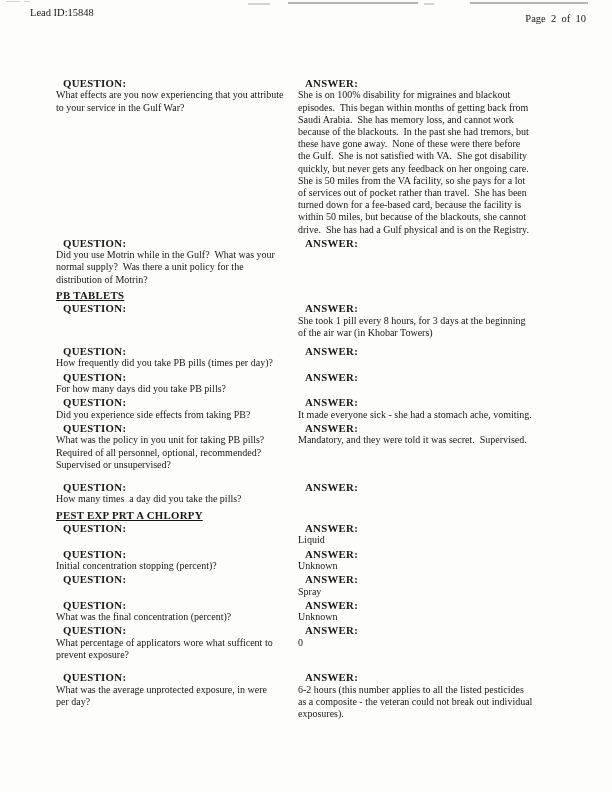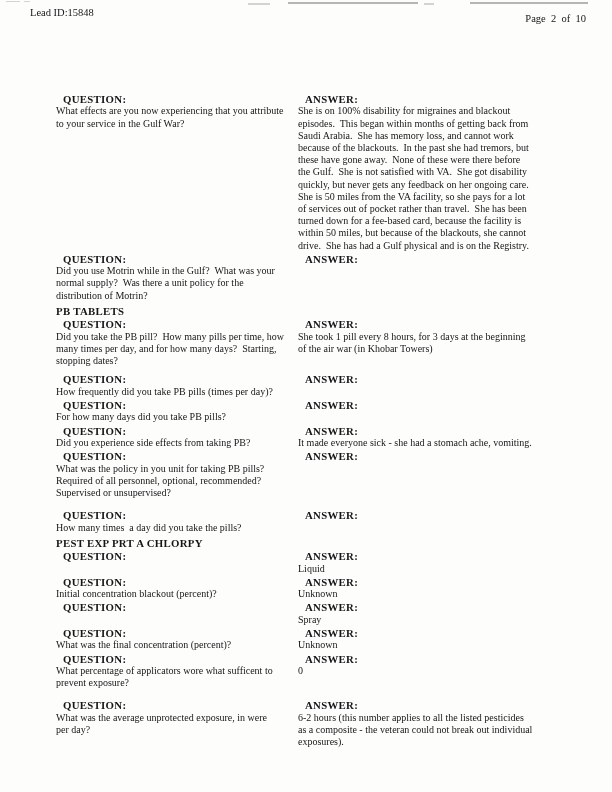--- a/index.html
+++ b/index.html
@@ -11,35 +11,35 @@
     font-family:"Liberation Serif", serif;
     color:#161616;
   }
   
   .art { position:absolute; background:#b5b5b5; }
   .art.light { background:#d3d3d3; }
   
   .header-lead { position:absolute; top:7px; left:30px; font-size:10.5px; }
   .header-page { position:absolute; top:13px; right:26px; font-size:10.5px; white-space:pre; }
   
-  .content { position:absolute; top:77px; left:56px; width:530px;margin-top:16px; }
+  .content { position:absolute; top:77px; left:56px; width:530px; }
   .qa { display:flex; align-items:flex-start; margin-bottom:1px; }
   .qcol { flex:0 0 242px; width:242px; padding-right:6px; box-sizing:border-box; }
   .acol { flex:1; min-width:0; }
   .blabel {
     font-weight:700; font-size:10.8px; line-height:12.4px;
     padding-left:7px; letter-spacing:0.3px;
   }
   .btext {
     font-size:10px; line-height:12.2px;
     white-space:pre-wrap;
   }
   .sec-heading {
     font-weight:700; font-size:10.8px; line-height:12.4px;
-    letter-spacing:0.3px; margin:3px 0 1px;
+    letter-spacing:0.3px; margin:3px 0 1px;text-decoration:underline;
   }
   .gap { margin-top:10px; }
   .gap-sm { margin-top:6px; }
 </style>
 </head>
 <body>
 
 <div class="art light" style="left:6px; top:1px; width:14px; height:1px;"></div>
 <div class="art light" style="left:24px; top:1px; width:6px; height:1px;"></div>
 <div class="art light" style="left:248px; top:3px; width:22px; height:2px;"></div>
@@ -86,23 +86,20 @@
       <div class="blabel">ANSWER:</div>
       <div class="btext"></div>
     </div>
   </div>
 
   <div class="sec-heading">PB TABLETS</div>
 
   <div class="qa">
     <div class="qcol">
       <div class="blabel">QUESTION:</div>
-      <div class="btext">Did you take the PB pill?  How many pills per time, how
-many times per day, and for how many days?  Starting,
-stopping dates?</div>
     </div>
     <div class="acol">
       <div class="blabel">ANSWER:</div>
       <div class="btext">She took 1 pill every 8 hours, for 3 days at the beginning
 of the air war (in Khobar Towers)</div>
     </div>
   </div>
 
   <div class="qa gap-sm">
     <div class="qcol">
@@ -139,20 +136,21 @@
 
   <div class="qa">
     <div class="qcol">
       <div class="blabel">QUESTION:</div>
       <div class="btext">What was the policy in you unit for taking PB pills?
 Required of all personnel, optional, recommended?
 Supervised or unsupervised?</div>
     </div>
     <div class="acol">
       <div class="blabel">ANSWER:</div>
+      <div class="btext">Mandatory, and they were told it was secret.  Supervised.</div>
     </div>
   </div>
 
   <div class="qa gap">
     <div class="qcol">
       <div class="blabel">QUESTION:</div>
       <div class="btext">How many times  a day did you take the pills?</div>
     </div>
     <div class="acol">
       <div class="blabel">ANSWER:</div>
@@ -168,21 +166,21 @@
     </div>
     <div class="acol">
       <div class="blabel">ANSWER:</div>
       <div class="btext">Liquid</div>
     </div>
   </div>
 
   <div class="qa">
     <div class="qcol">
       <div class="blabel">QUESTION:</div>
-      <div class="btext">Initial concentration blackout (percent)?</div>
+      <div class="btext">Initial concentration stopping (percent)?</div>
     </div>
     <div class="acol">
       <div class="blabel">ANSWER:</div>
       <div class="btext">Unknown</div>
     </div>
   </div>
 
   <div class="qa">
     <div class="qcol">
       <div class="blabel">QUESTION:</div>

